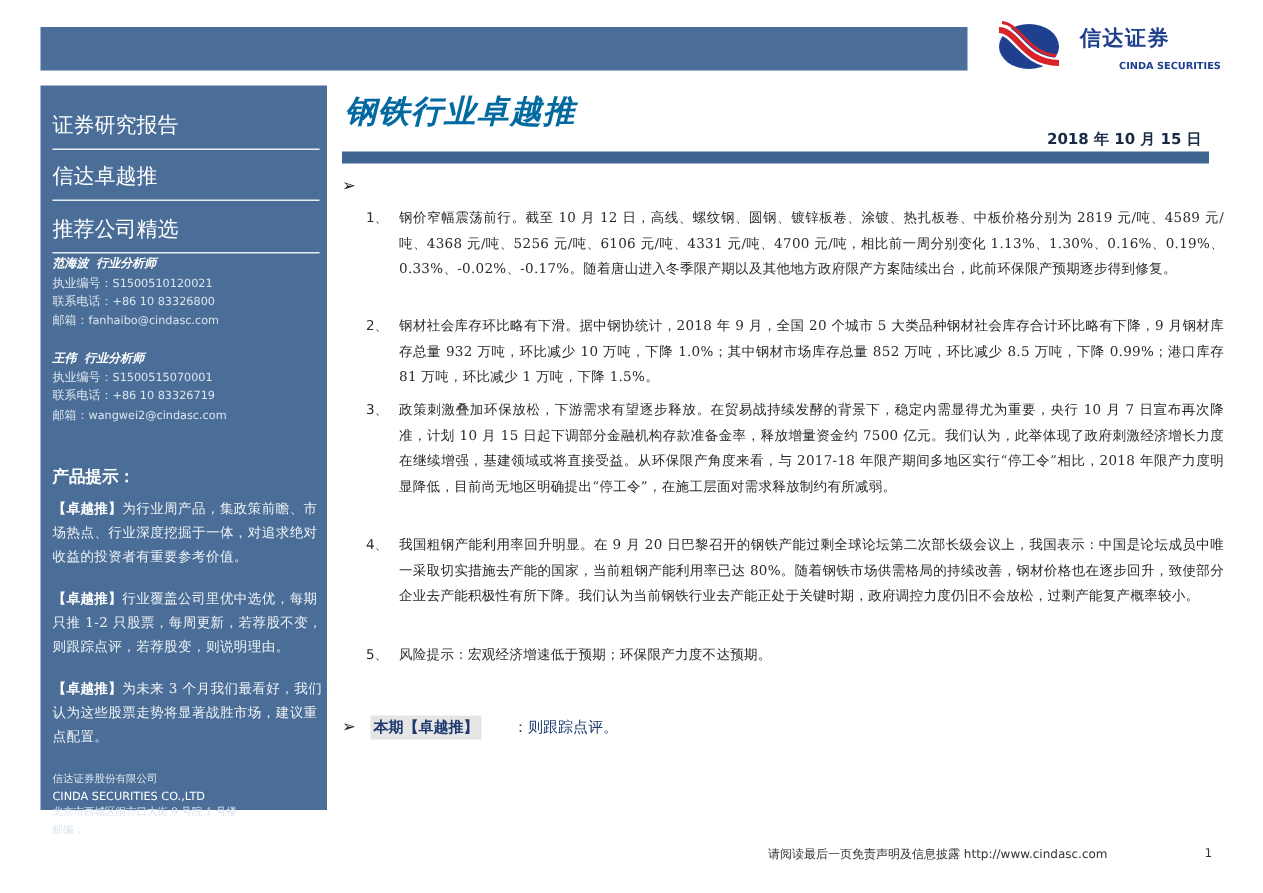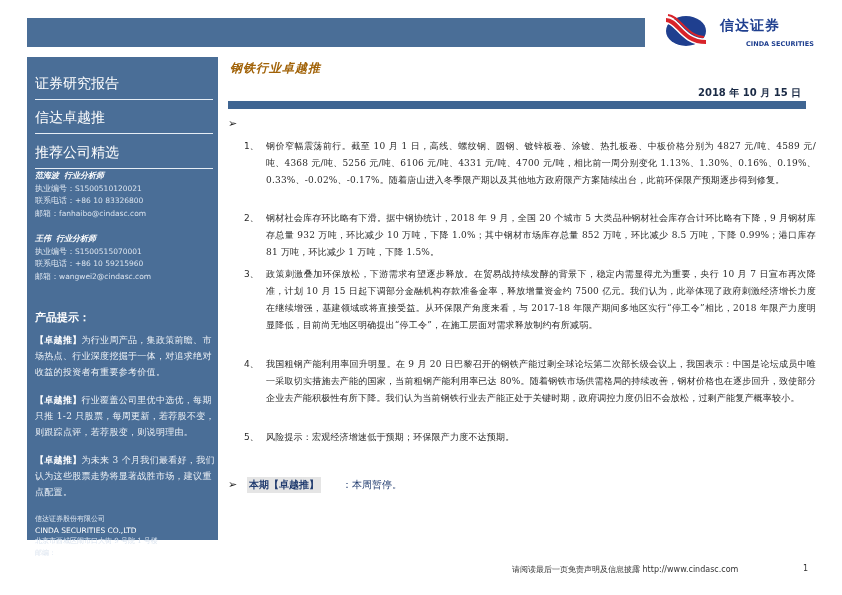--- a/index.html
+++ b/index.html
@@ -46,21 +46,21 @@
     position: absolute; left: 8px; width: 180px; font-size: 9px; line-height: 16px;
     color: #eef2f7; letter-spacing: 0.3px;
   }
   .tip b { color: #fff; }
   .company {
     position: absolute; left: 8px; top: 457px; font-size: 7px; line-height: 11px; color: #dbe4ef;
   }
   .company .en { font-family: "DejaVu Sans", sans-serif; font-size: 7.5px; color: #fff; }
   .main-title {
     position: absolute; left: 230px; top: 60px; font-family: "DejaVu Sans", sans-serif;
-    font-weight: bold; font-style: italic; font-size: 12px; color: #a16207; letter-spacing: 1px;
+    font-weight: bold; font-style: italic; font-size: 21px; color: #0369a1; letter-spacing: 1px;
   }
   .date {
     position: absolute; left: 698px; top: 86px;
     font-family: "DejaVu Sans", sans-serif; font-weight: bold; font-size: 10px; color: #1a2a45;
   }
   .date-bar {
     position: absolute; left: 228px; top: 101px; width: 578px; height: 8px; background: #3f6592;
   }
   .view-row { position: absolute; left: 228px; top: 117px; height: 16px; width: 580px; }
   .arrow { position: absolute; left: 0; top: 0; font-size: 11px; color: #222; }
@@ -111,21 +111,21 @@
   <div class="analyst" style="top:112px;">
     <div><span class="name">范海波</span>&nbsp;&nbsp;<span class="name">行业分析师</span></div>
     <div><span>执业编号：</span><span class="num">S1500510120021</span></div>
     <div><span>联系电话：</span><span class="num">+86 10 83326800</span></div>
     <div><span>邮箱：</span><span class="num">fanhaibo@cindasc.com</span></div>
   </div>
 
   <div class="analyst" style="top:175px;">
     <div><span class="name">王伟</span>&nbsp;&nbsp;<span class="name">行业分析师</span></div>
     <div><span>执业编号：</span><span class="num">S1500515070001</span></div>
-    <div><span>联系电话：</span><span class="num">+86 10 59215960</span></div>
+    <div><span>联系电话：</span><span class="num">+86 10 83326719</span></div>
     <div><span>邮箱：</span><span class="num">wangwei2@cindasc.com</span></div>
   </div>
 
   <div class="tips-title">产品提示：</div>
   <div class="tip" style="top:275px;"><b>【卓越推】</b><span>为行业周产品，集政策前瞻、市场热点、行业深度挖掘于一体，对追求绝对收益的投资者有重要参考价值。</span></div>
   <div class="tip" style="top:335px;"><b>【卓越推】</b><span>行业覆盖公司里优中选优，每期只推 1-2 只股票，每周更新，若荐股不变，则跟踪点评，若荐股变，则说明理由。</span></div>
   <div class="tip" style="top:395px;"><b>【卓越推】</b><span>为未来 3 个月我们最看好，我们认为这些股票走势将显著战胜市场，建议重点配置。</span></div>
 
   <div class="company">
     <div>信达证券股份有限公司</div>
@@ -138,21 +138,21 @@
 <div class="main-title">钢铁行业卓越推</div>
 <div class="date">2018 年 10 月 15 日</div>
 <div class="date-bar"></div>
 
 <div class="view-row">
   <span class="arrow">➢</span>
 </div>
 
 <div class="para" style="top:138px;">
   <span class="idx">1、</span>
-  <div class="txt">钢价窄幅震荡前行。截至 10 月 1 日，高线、螺纹钢、圆钢、镀锌板卷、涂镀、热扎板卷、中板价格分别为 4827 元/吨、4589 元/吨、4368 元/吨、5256 元/吨、6106 元/吨、4331 元/吨、4700 元/吨，相比前一周分别变化 1.13%、1.30%、0.16%、0.19%、0.33%、-0.02%、-0.17%。随着唐山进入冬季限产期以及其他地方政府限产方案陆续出台，此前环保限产预期逐步得到修复。</div>
+  <div class="txt">钢价窄幅震荡前行。截至 10 月 12 日，高线、螺纹钢、圆钢、镀锌板卷、涂镀、热扎板卷、中板价格分别为 2819 元/吨、4589 元/吨、4368 元/吨、5256 元/吨、6106 元/吨、4331 元/吨、4700 元/吨，相比前一周分别变化 1.13%、1.30%、0.16%、0.19%、0.33%、-0.02%、-0.17%。随着唐山进入冬季限产期以及其他地方政府限产方案陆续出台，此前环保限产预期逐步得到修复。</div>
 </div>
 <div class="para" style="top:210px;">
   <span class="idx">2、</span>
   <div class="txt">钢材社会库存环比略有下滑。据中钢协统计，2018 年 9 月，全国 20 个城市 5 大类品种钢材社会库存合计环比略有下降，9 月钢材库存总量 932 万吨，环比减少 10 万吨，下降 1.0%；其中钢材市场库存总量 852 万吨，环比减少 8.5 万吨，下降 0.99%；港口库存 81 万吨，环比减少 1 万吨，下降 1.5%。</div>
 </div>
 <div class="para" style="top:266px;">
   <span class="idx">3、</span>
   <div class="txt">政策刺激叠加环保放松，下游需求有望逐步释放。在贸易战持续发酵的背景下，稳定内需显得尤为重要，央行 10 月 7 日宣布再次降准，计划 10 月 15 日起下调部分金融机构存款准备金率，释放增量资金约 7500 亿元。我们认为，此举体现了政府刺激经济增长力度在继续增强，基建领域或将直接受益。从环保限产角度来看，与 2017-18 年限产期间多地区实行“停工令”相比，2018 年限产力度明显降低，目前尚无地区明确提出“停工令”，在施工层面对需求释放制约有所减弱。</div>
 </div>
 <div class="para" style="top:356px;">
@@ -160,20 +160,20 @@
   <div class="txt">我国粗钢产能利用率回升明显。在 9 月 20 日巴黎召开的钢铁产能过剩全球论坛第二次部长级会议上，我国表示：中国是论坛成员中唯一采取切实措施去产能的国家，当前粗钢产能利用率已达 80%。随着钢铁市场供需格局的持续改善，钢材价格也在逐步回升，致使部分企业去产能积极性有所下降。我们认为当前钢铁行业去产能正处于关键时期，政府调控力度仍旧不会放松，过剩产能复产概率较小。</div>
 </div>
 <div class="para" style="top:429px;">
   <span class="idx">5、</span>
   <div class="txt">风险提示：宏观经济增速低于预期；环保限产力度不达预期。</div>
 </div>
 
 <div class="weekly-row">
   <span class="arrow">➢</span>
   <span class="weekly-label">本期【卓越推】</span>
-  <span class="weekly-text">：本周暂停。</span>
+  <span class="weekly-text">：则跟踪点评。</span>
 </div>
 
 <div class="footer">
   <span>请阅读最后一页免责声明及信息披露</span>
   <span class="url">http://www.cindasc.com</span>
 </div>
 <div class="page-num">1</div>
 
 </body></html>

